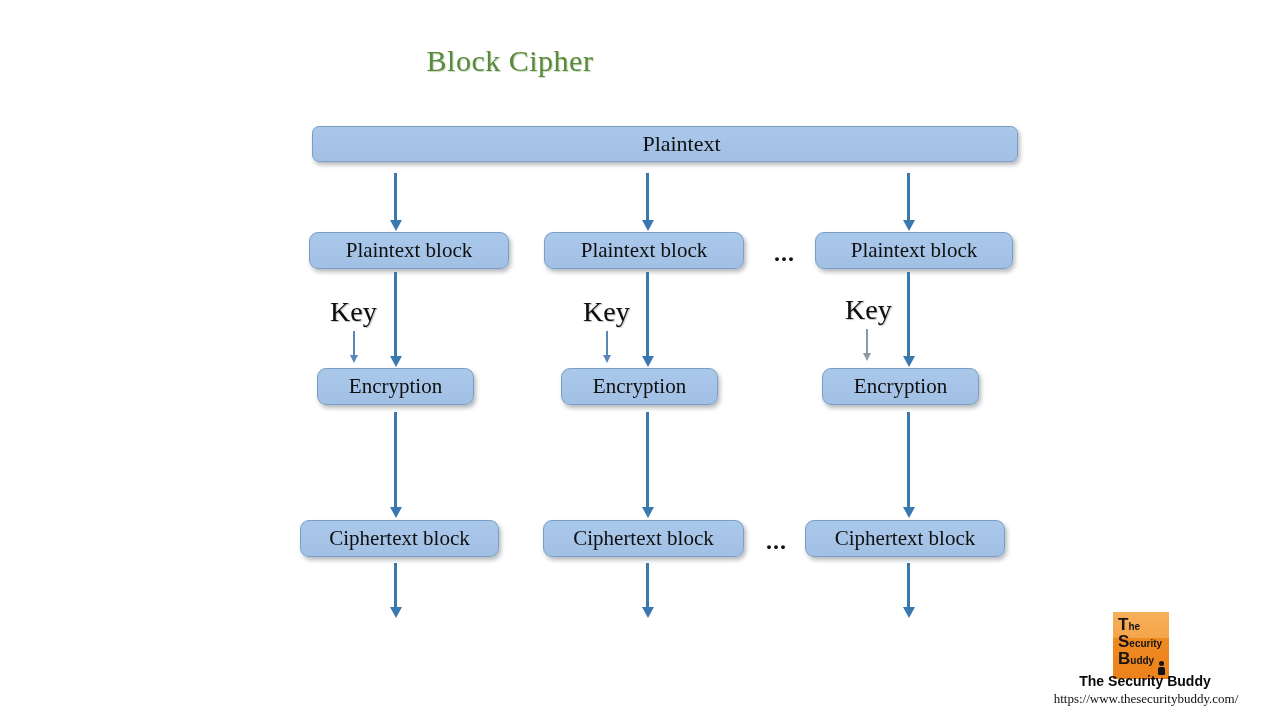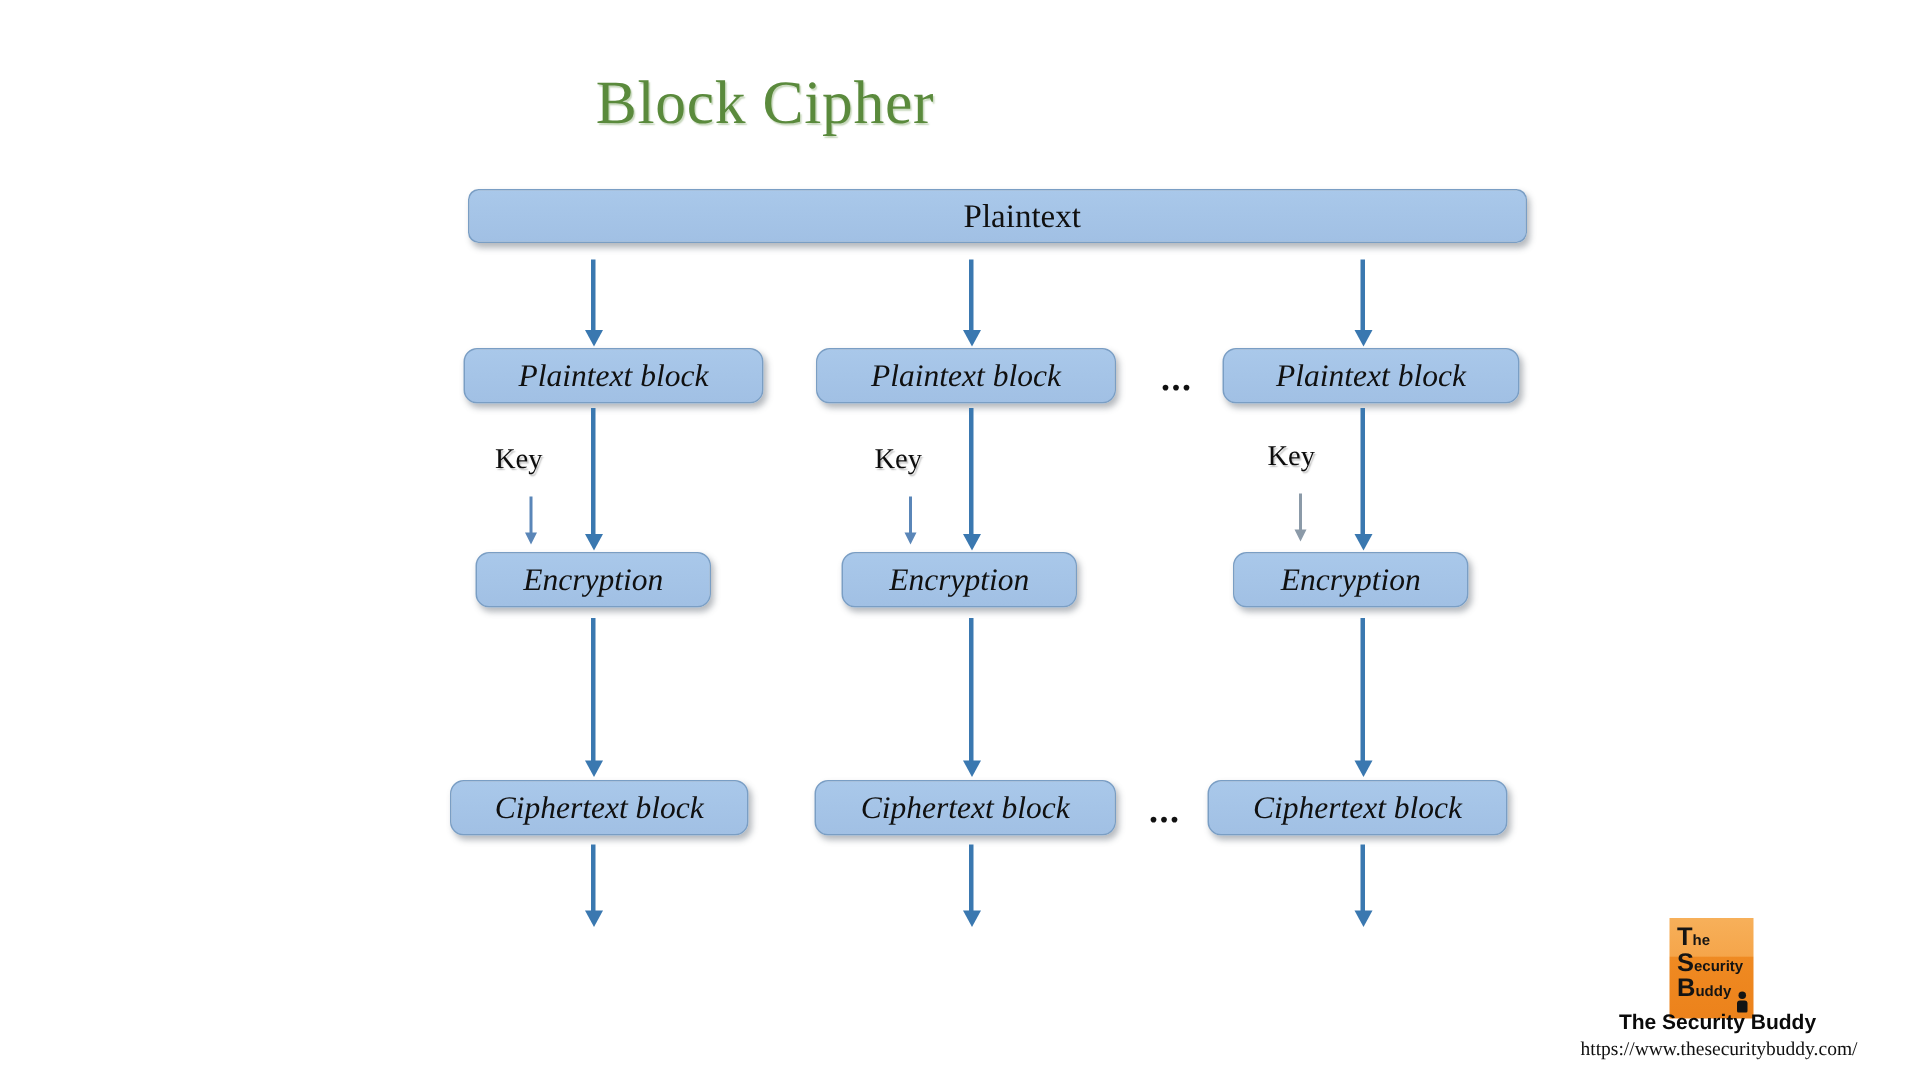--- a/index.html
+++ b/index.html
@@ -17,21 +17,21 @@
   }
 
   
   #title {
     position: absolute;
     left: 0;
     top: 44px;
     width: 1020px;
     text-align: center;
     font-family: "Liberation Serif", "DejaVu Serif", serif;
-    font-size: 41px;
+    font-size: 30px;
     color: #5a8a3c;
     letter-spacing: 0.5px;
     text-shadow: 1px 1px 1px rgba(150,180,130,0.55);
   }
 
   
   .box {
     position: absolute;
     box-sizing: border-box;
     background: #a5c5e8;
@@ -47,21 +47,20 @@
   }
   .wide-bar {
     border-radius: 7px;
     font-size: 22px;
     height: 36px;
   }
   .blk {
     border-radius: 9px;
     font-size: 21px;
     height: 37px;
-    font-style: italic;
   }
 
   
   .arrow {
     position: absolute;
     width: 3px;
     background: #3a78b0;
   }
   .arrow::after {
     content: "";
@@ -89,21 +88,21 @@
     background: #8b9aa8;
   }
   .arrow.gray::after {
     border-top-color: #8b9aa8;
   }
 
   
   .key-label {
     position: absolute;
     font-family: "Liberation Serif", "DejaVu Serif", serif;
-    font-size: 19px;
+    font-size: 28px;
     color: #0d0d0d;
     text-shadow: 1px 1px 1px rgba(150,150,150,0.6);
     white-space: nowrap;
   }
 
   
   .ellipsis {
     position: absolute;
     font-family: "Liberation Serif", "DejaVu Serif", serif;
     font-size: 24px;

